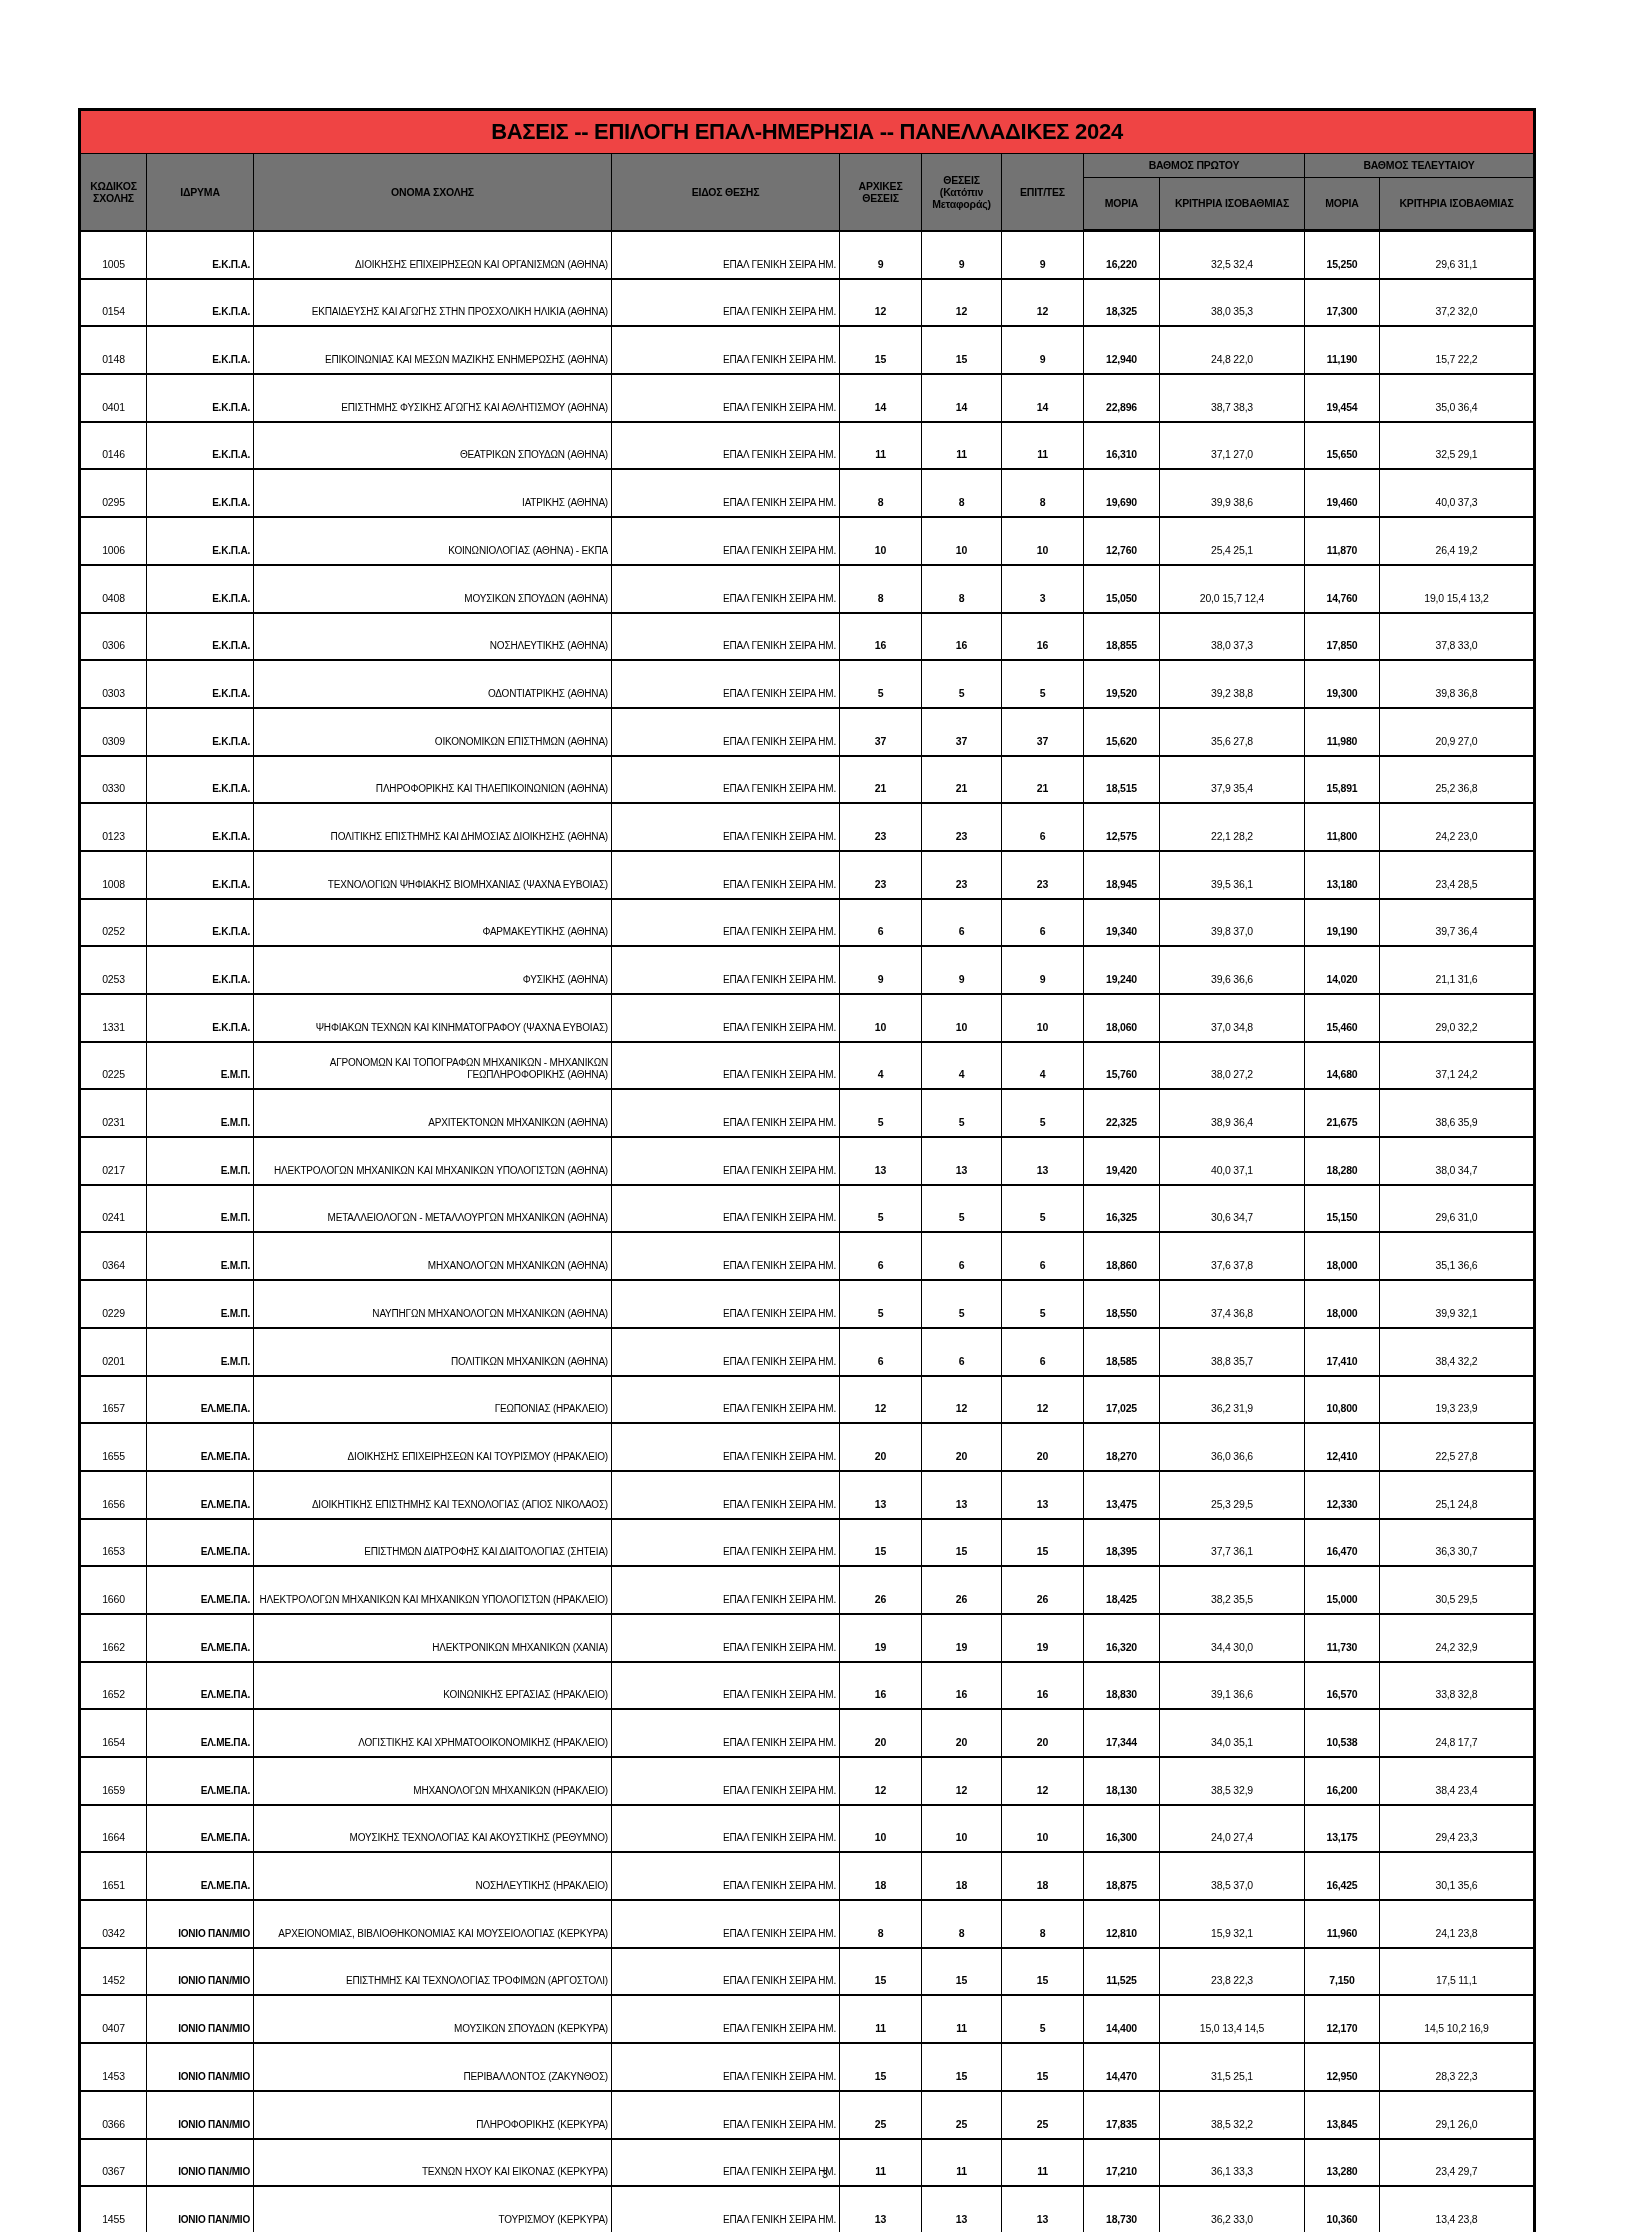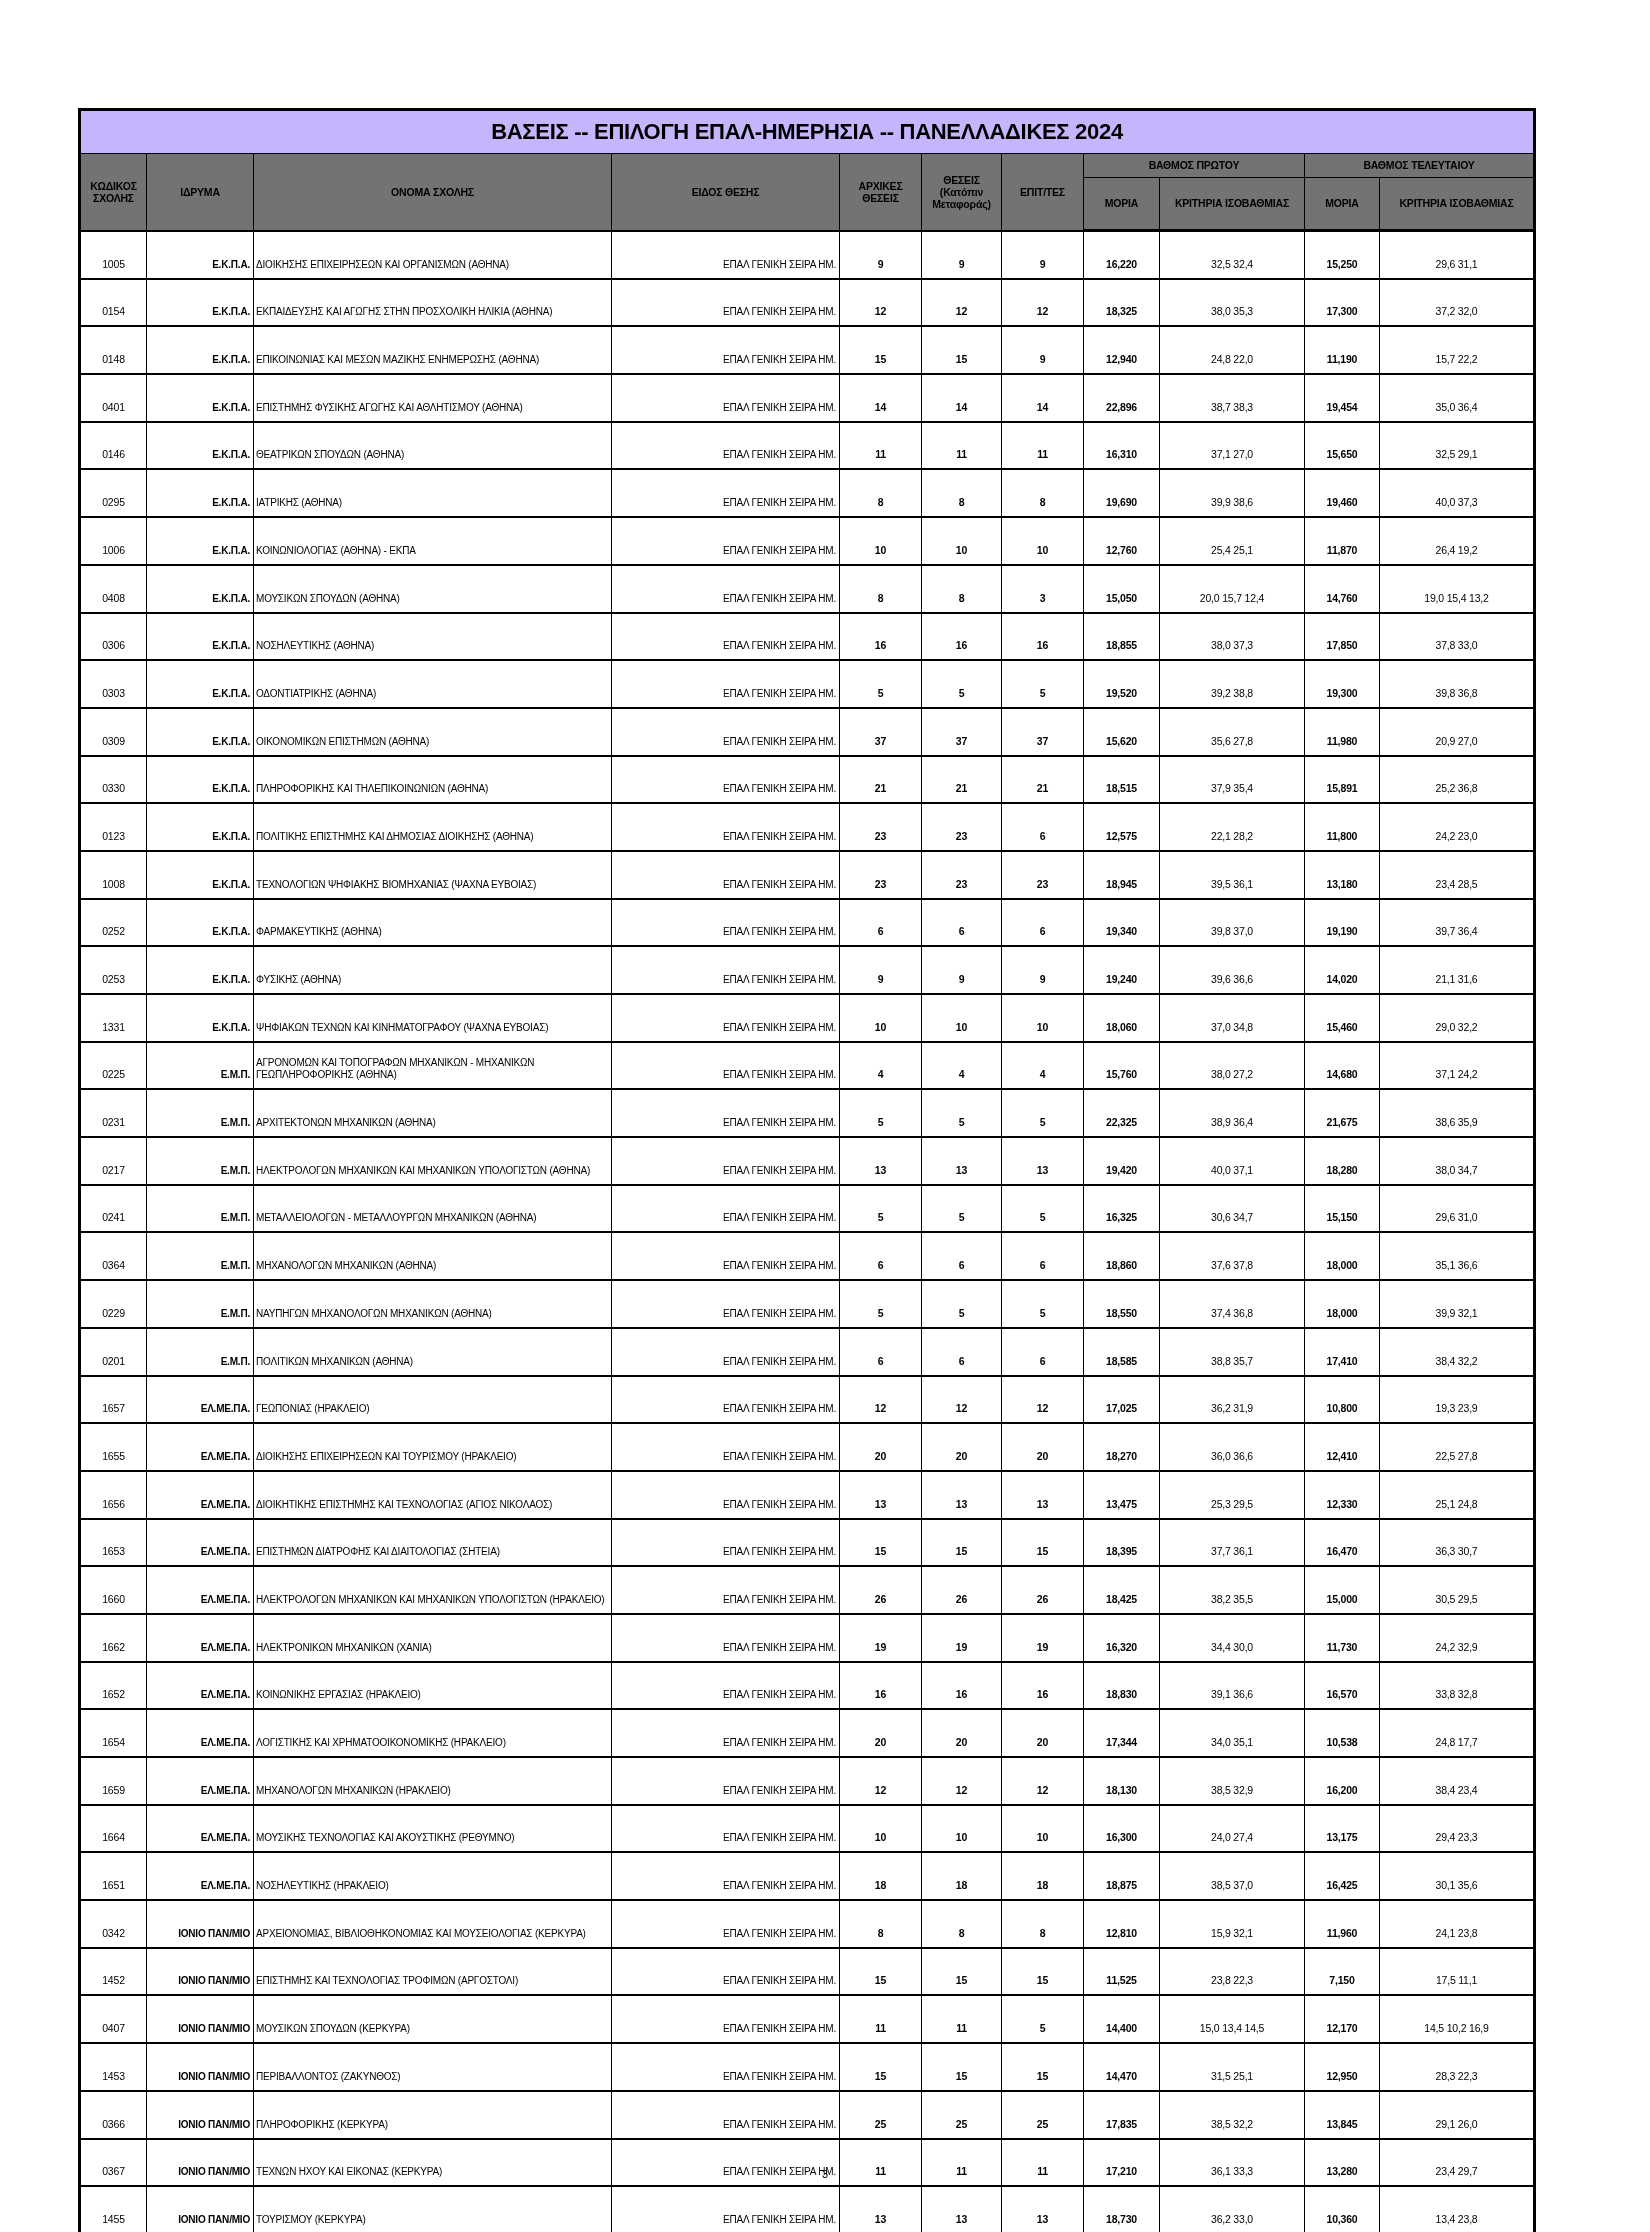--- a/index.html
+++ b/index.html
@@ -8,21 +8,21 @@
     background:#ffffff;color:#000;
     font-family:"Liberation Sans", sans-serif;
     -webkit-font-smoothing:antialiased;
   }
   .sheet-table{
     position:absolute;left:78px;top:108px;width:1455px;
     border-collapse:collapse;table-layout:fixed;
     border:3px solid #000;
   }
   .title-cell{
-    background:#c4b5fd;border:1.5px solid #000;
+    background:#ef4444;border:1.5px solid #000;
     height:40px;text-align:center;vertical-align:middle;
     font-weight:bold;font-size:22px;letter-spacing:-0.3px;
   }
   th.hdr{
     background:#737373;border:1.5px solid #000;
     font-weight:bold;font-size:10.5px;line-height:1.15;
     text-align:center;vertical-align:middle;padding:1px 2px;
     letter-spacing:-0.2px;
   }
   tr.hdr-top{height:24px;}
@@ -31,21 +31,21 @@
   th.grp{border-bottom:1px solid #000;}
   tbody td{
     border:2px solid #000;border-left-width:1px;border-right-width:1px;
     font-size:10.5px;vertical-align:bottom;
     padding:0 3px 8px 3px;height:37.7px;
     letter-spacing:-0.2px;overflow:hidden;
   }
   tbody tr{height:37.7px;}
   td.c{text-align:center;}
   td.b{font-weight:bold;}
-  td.name{font-size:10px;text-align:left;line-height:1.2;padding-bottom:7px;padding-left:2px;}
+  td.name{font-size:10px;text-align:right;line-height:1.2;padding-bottom:7px;padding-left:2px;}
   td.type{font-size:10px;text-align:right;padding-left:3px;}
   td.inst{font-size:10px;text-align:right;font-weight:bold;}
   .page-footer{
     position:absolute;top:2168px;left:0;width:1650px;
     text-align:center;font-size:11px;
   }
 </style>
 </head>
 <body>
 

